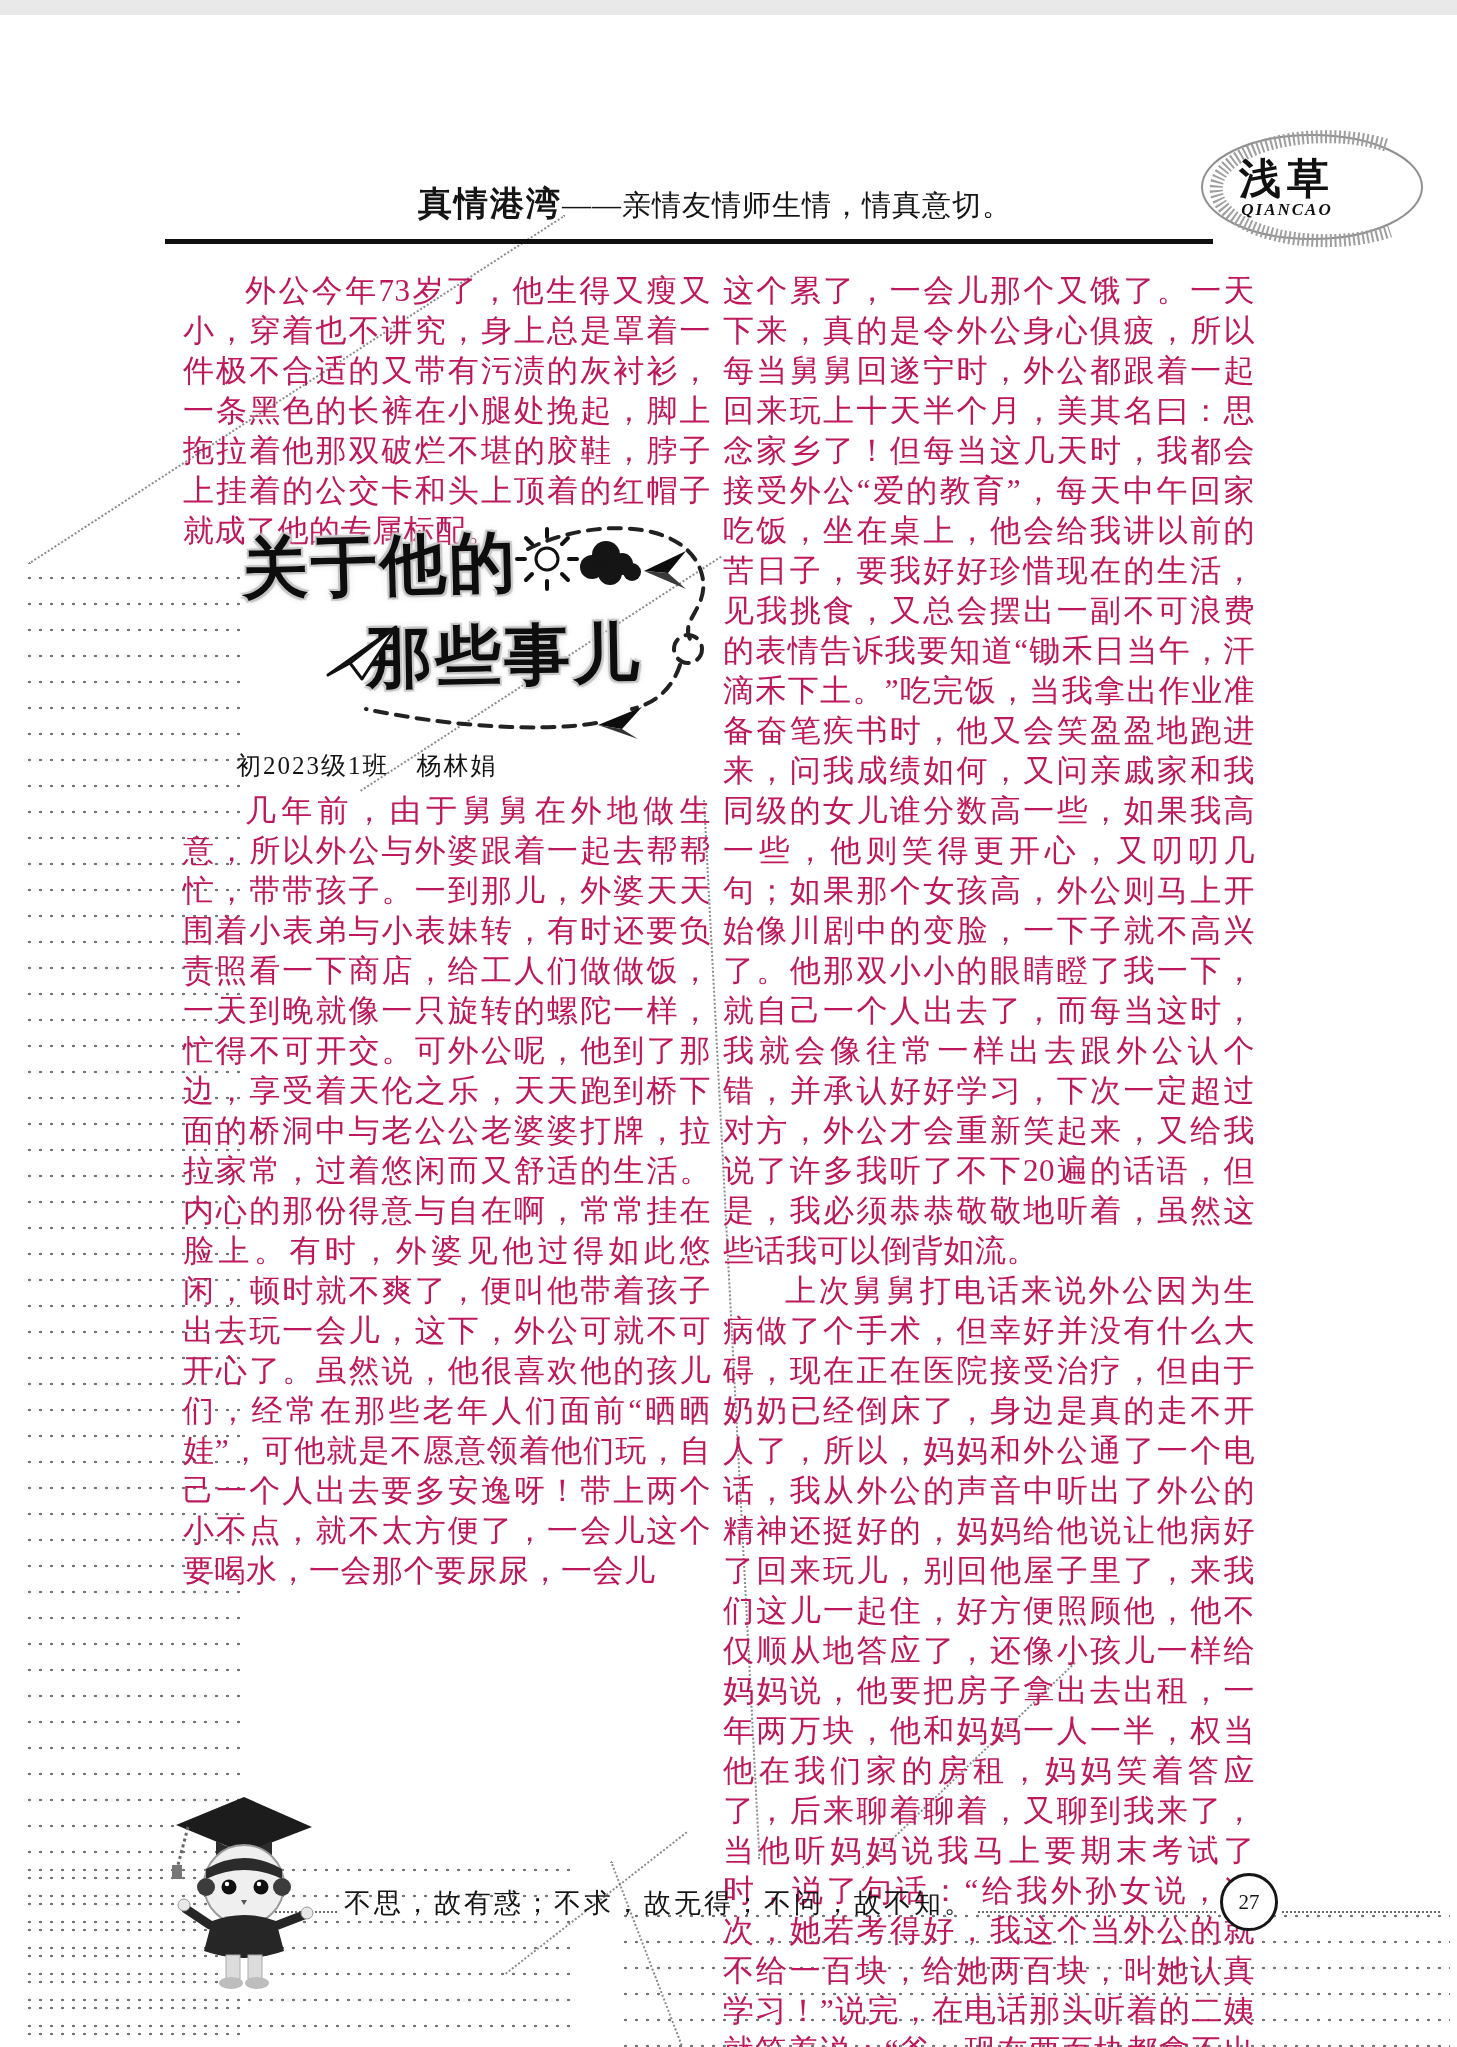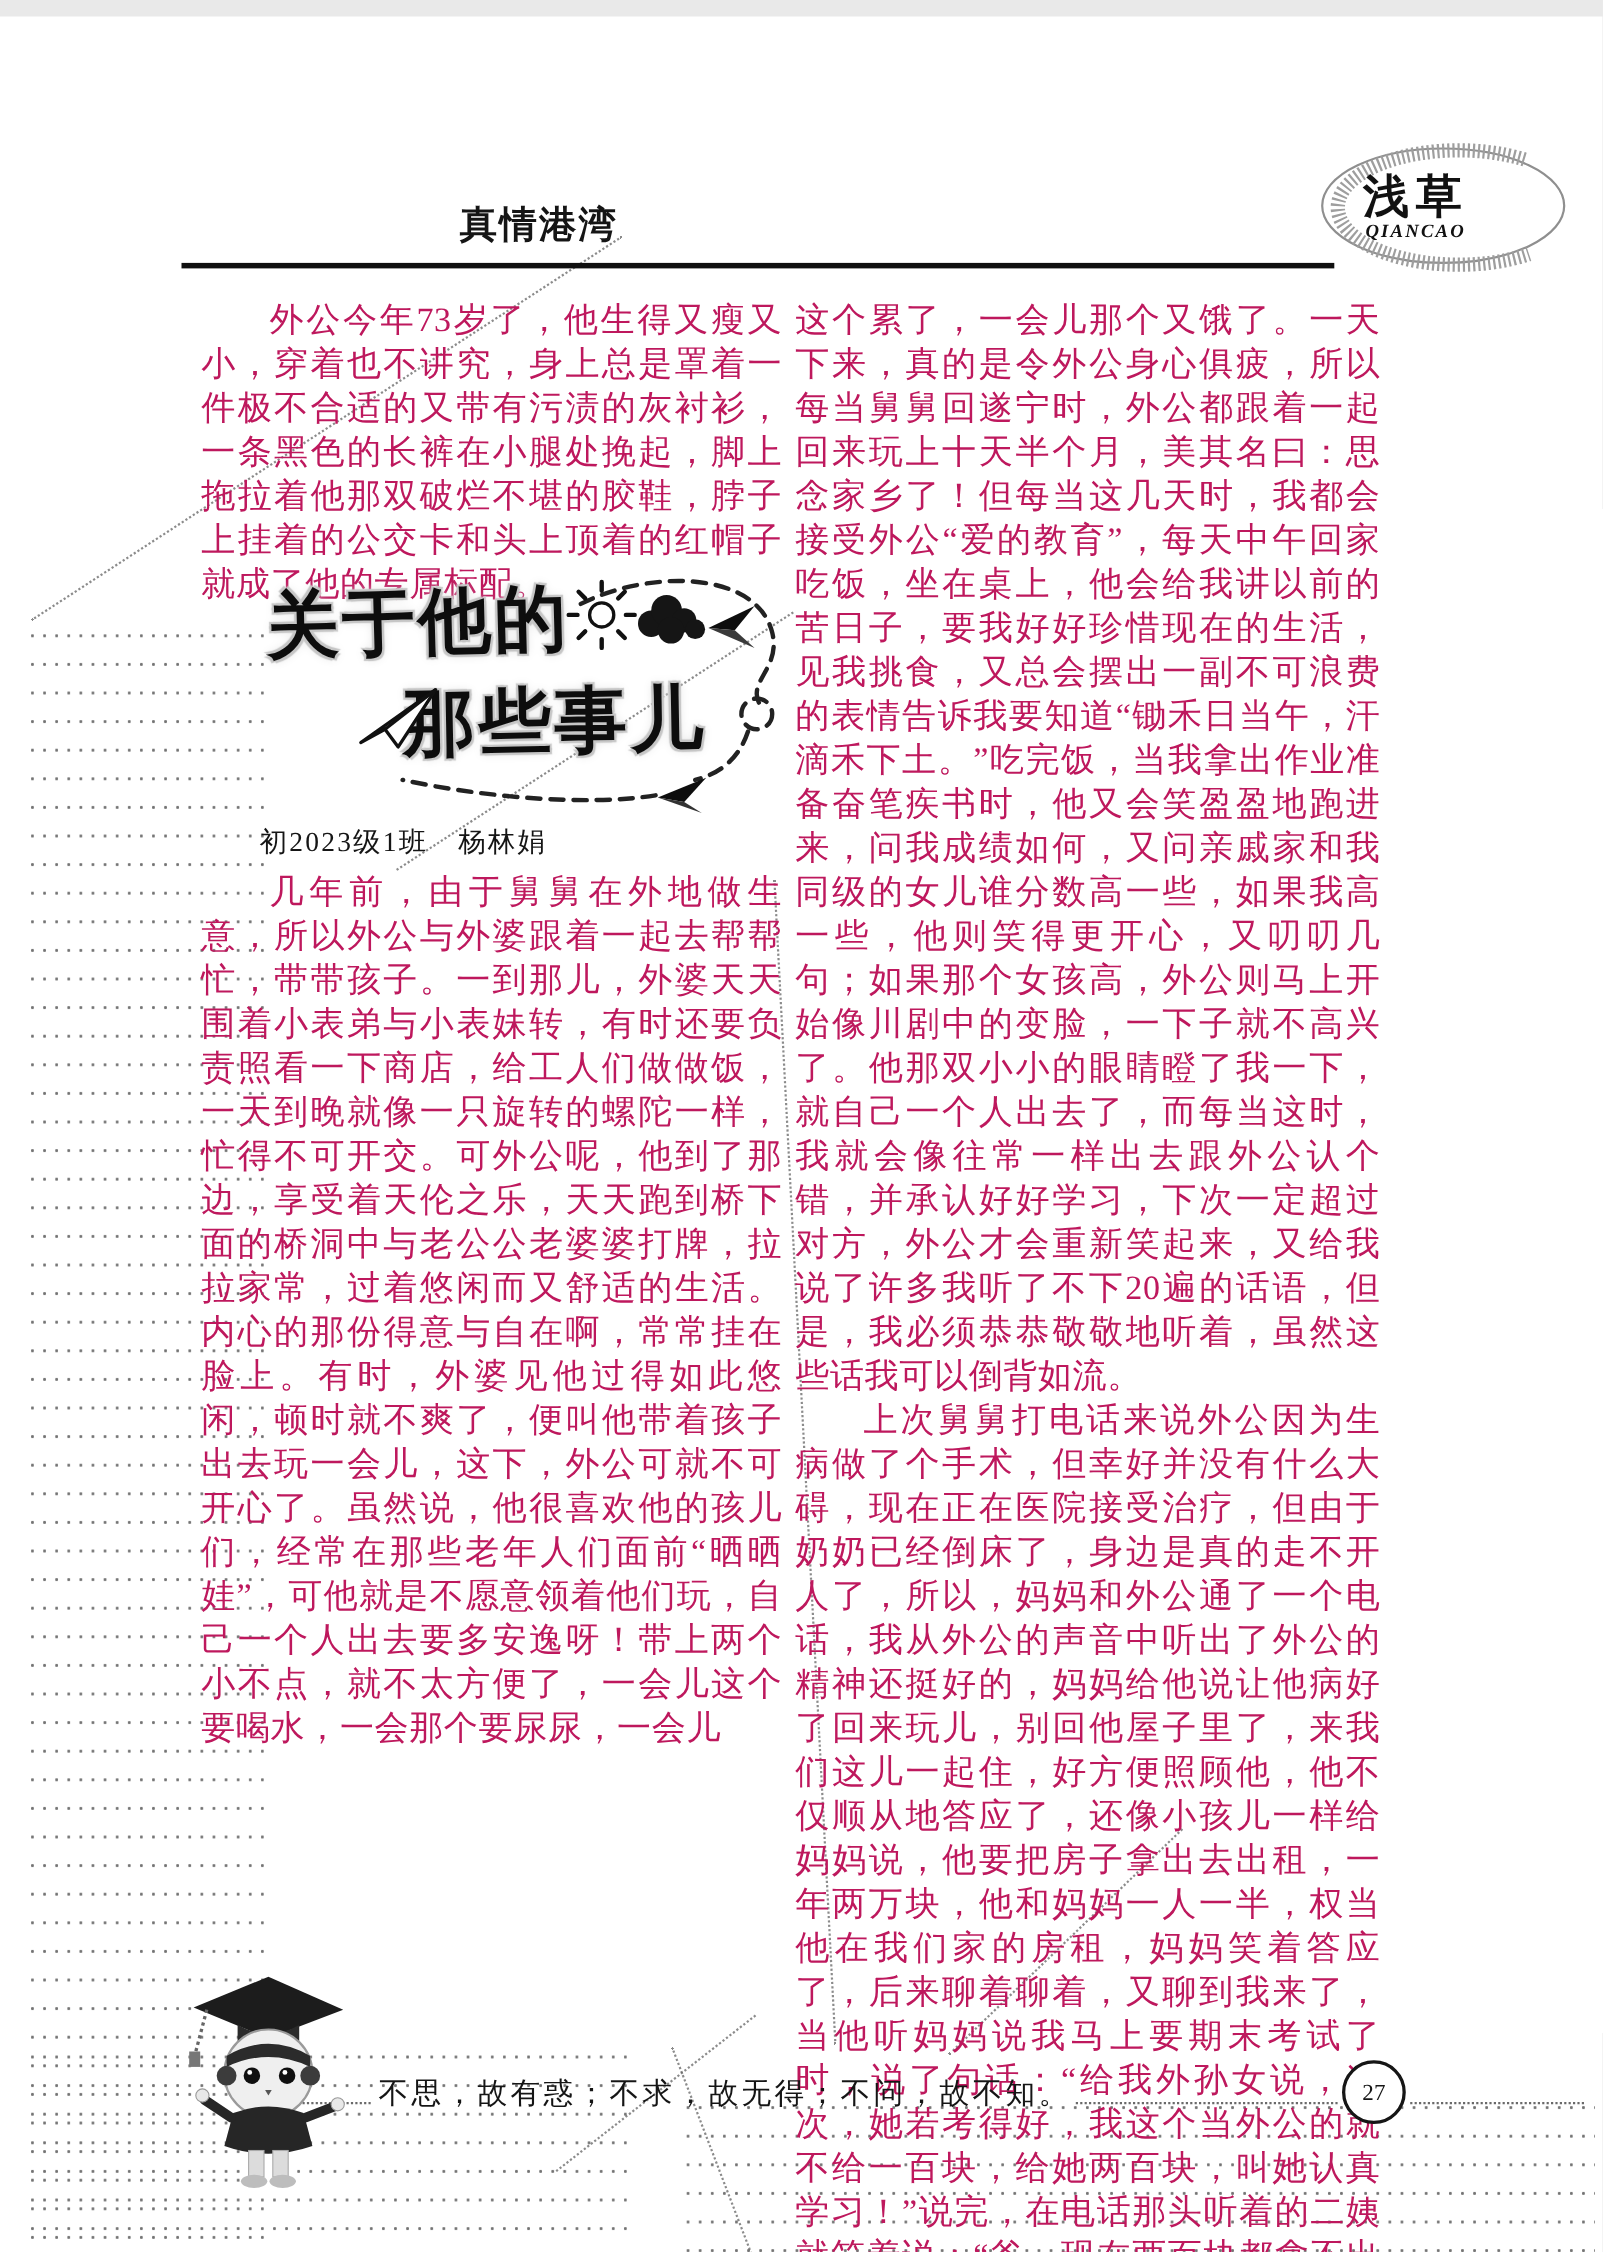--- a/index.html
+++ b/index.html
@@ -52,20 +52,21 @@
 
   <div class="diag" style="left:28px;top:548px;width:640px;transform:rotate(-33deg);"></div>
   <div class="diag" style="left:360px;top:775px;width:430px;transform:rotate(-33deg);"></div>
   <div class="diag" style="left:705px;top:785px;width:1060px;transform:rotate(87deg);"></div>
   <div class="diag" style="left:862px;top:1852px;width:295px;transform:rotate(-44deg);"></div>
   <div class="diag" style="left:612px;top:1846px;width:208px;transform:rotate(69deg);"></div>
   <div class="diag" style="left:505px;top:1958px;width:230px;transform:rotate(-38deg);"></div>
 
   <div class="hdr-title">
     <span class="hdr-strong">真情港湾</span>
+    <span class="hdr-rest">——亲情友情师生情，情真意切。</span>
   </div>
   <div class="hdr-rule"></div>
 
   <svg class="logo" width="252" height="120" viewBox="0 0 252 120">
     <ellipse cx="122" cy="58" rx="110" ry="52" fill="none" stroke="#8f8f8f" stroke-width="2"></ellipse>
     <path d="M196,16 A110,52 0 1 0 200,102" fill="none" stroke="#9e9e9e" stroke-width="13" stroke-dasharray="2 2.6"></path>
     <text x="97" y="64" text-anchor="middle" font-size="42" font-weight="bold" letter-spacing="6" fill="#111">浅草</text>
     <text x="97" y="86" text-anchor="middle" font-size="17" font-style="italic" font-weight="bold" letter-spacing="2" fill="#111">QIANCAO</text>
   </svg>
 

